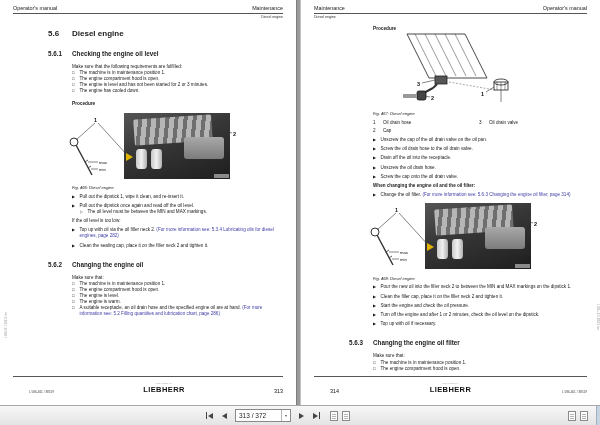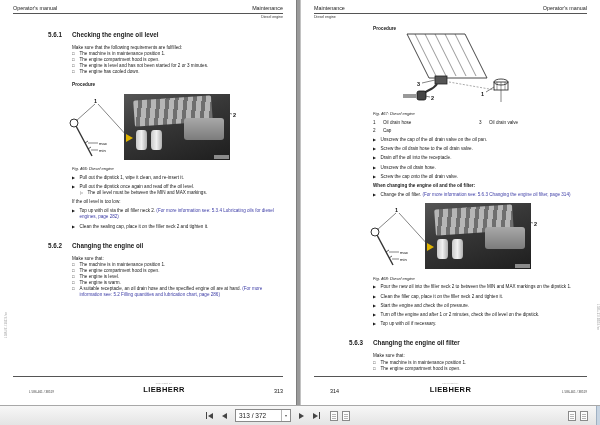--- a/index.html
+++ b/index.html
@@ -87,20 +87,24 @@
 <div class="doc-area">
 
   <div class="page page-left">
     <div class="phead">
       <span>Operator's manual</span>
       <span>Maintenance</span>
     </div>
     <div class="prule"></div>
     <div class="psub r">Diesel engine</div>
 
+    <div class="h1row">
+      <span class="num">5.6</span>
+      <span>Diesel engine</span>
+    </div>
     <div class="h2row">
       <span class="num">5.6.1</span>
       <span>Checking the engine oil level</span>
     </div>
 
     <div class="body-ind mt8">Make sure that the following requirements are fulfilled:</div>
     <div class="body-ind">
       <div class="chk">
           <span class="mk">□</span>
           <span>The machine is in maintenance position 1.</span>

